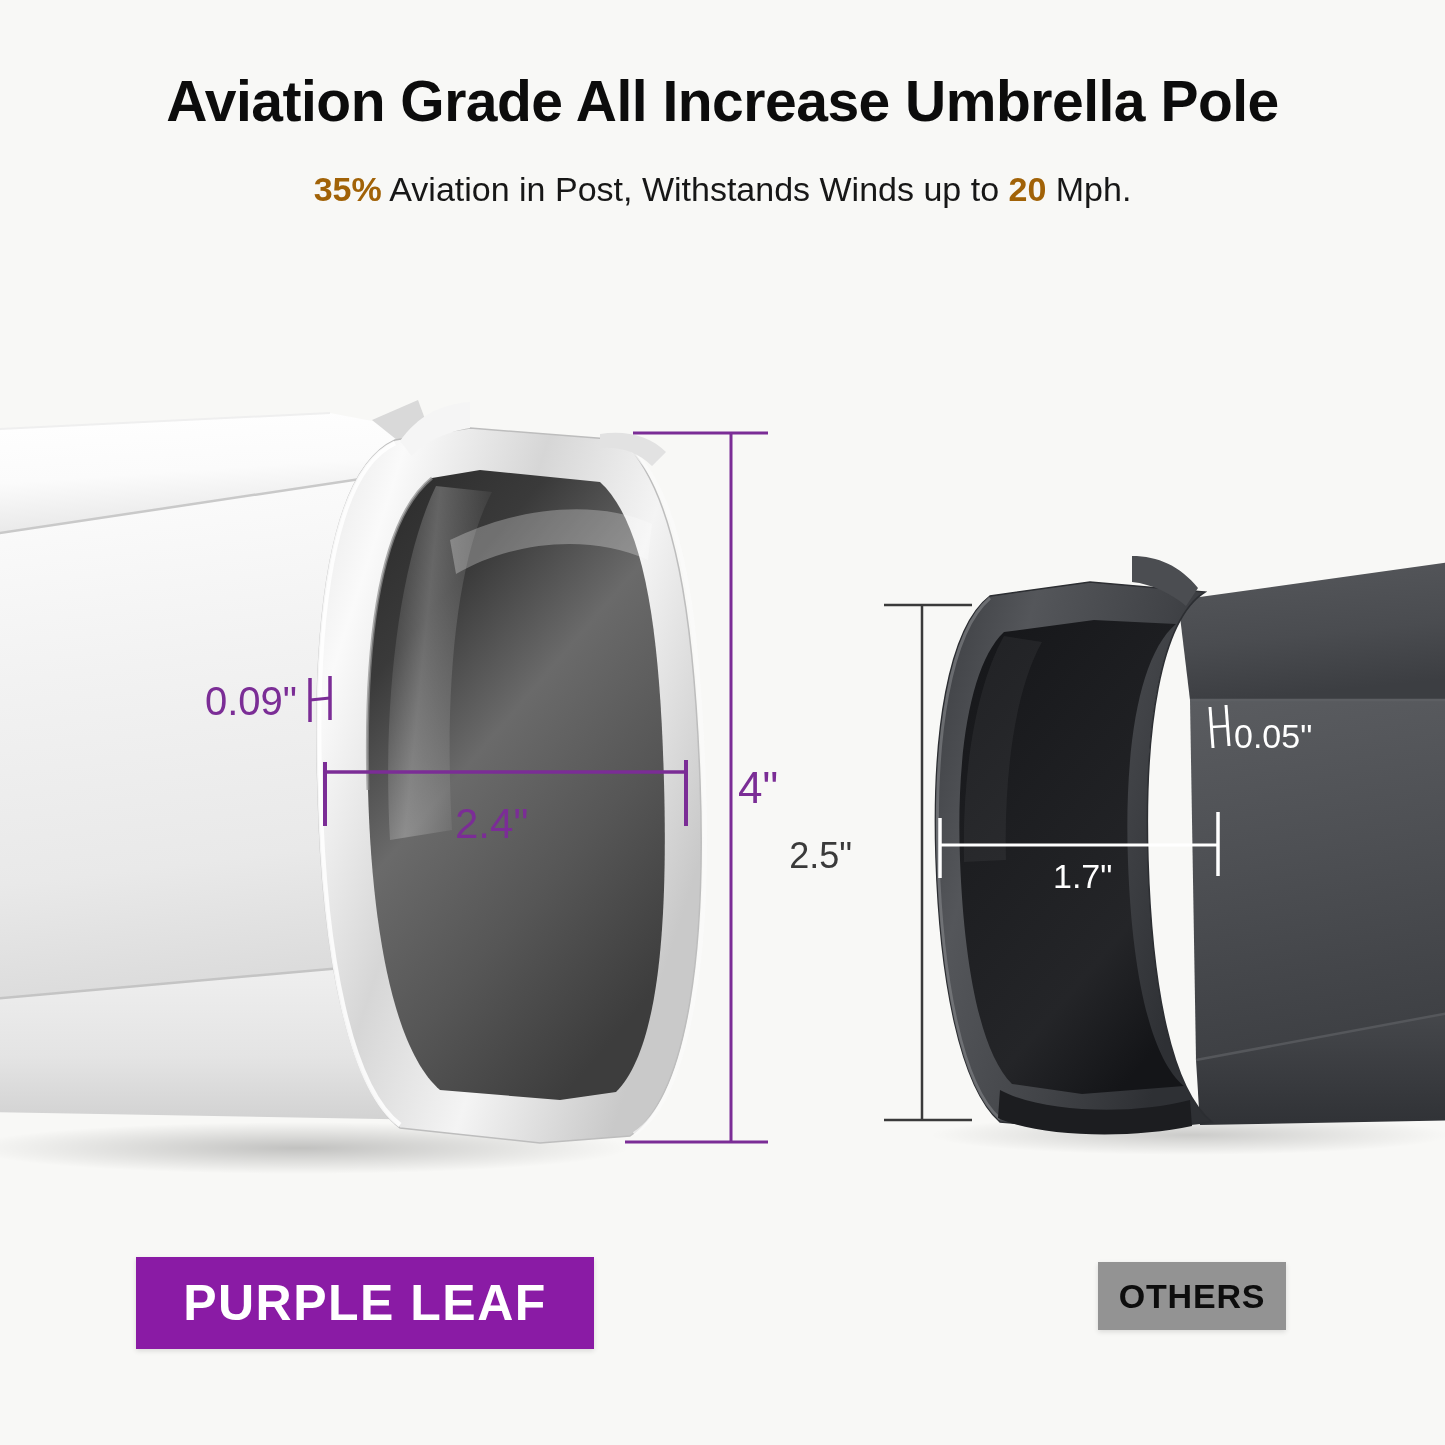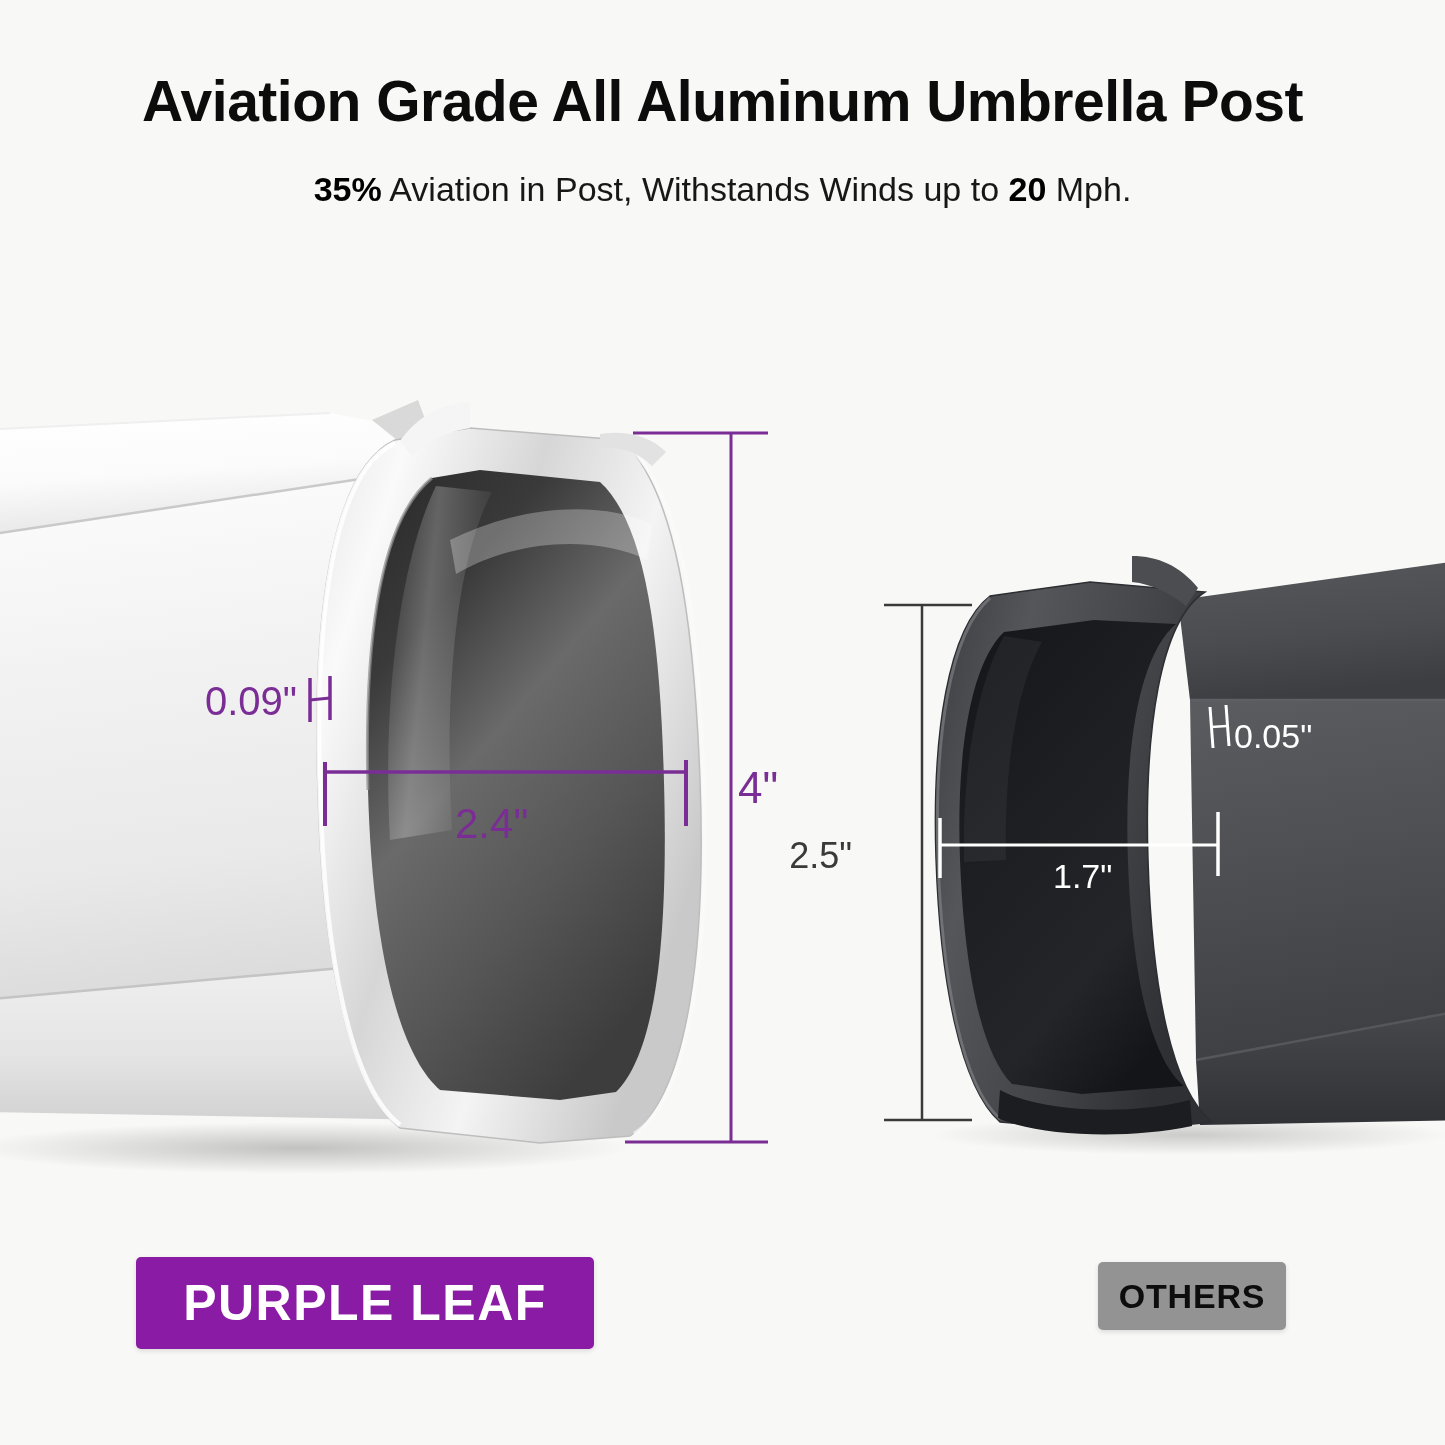--- a/index.html
+++ b/index.html
@@ -36,41 +36,41 @@
   }
   #subheadline {
     margin: 0;
     padding-top: 38px;
     font-size: 34px;
     font-weight: normal;
     color: #171717;
     font-family: "Liberation Sans", sans-serif;
   }
   #subheadline .accent {
-    color: #000000;
+    color: #a16207;
     font-weight: bold;
   }
 
   
   #artwork {
     position: absolute;
     left: 0;
     top: 0;
     width: 1445px;
     height: 1445px;
     pointer-events: none;
   }
 
   
   .badge {
     position: absolute;
     display: flex;
     align-items: center;
     justify-content: center;
-    border-radius: 5px;
+    border-radius: 0;
     font-family: "Liberation Sans", sans-serif;
     font-weight: bold;
     white-space: nowrap;
   }
   #badge-purpleleaf {
     left: 136px;
     top: 1257px;
     width: 458px;
     height: 92px;
     background: #8a1ba5;
@@ -90,21 +90,21 @@
     letter-spacing: 0.8px;
     box-shadow: 0 2px 5px rgba(0,0,0,0.12);
   }
 </style>
 </head>
 <body>
 
 <div id="stage">
 
   <div id="header">
-    <h1 id="headline">Aviation Grade All Aluminum Umbrella Post</h1>
+    <h1 id="headline">Aviation Grade All Increase Umbrella Pole</h1>
     <p id="subheadline">
       <span class="accent">35%</span>
       <span>Aviation in Post, Withstands Winds up to</span>
       <span class="accent">20</span>
       <span>Mph.</span>
     </p>
   </div>
 
   <svg id="artwork" viewBox="0 0 1445 1445">
     <defs>

